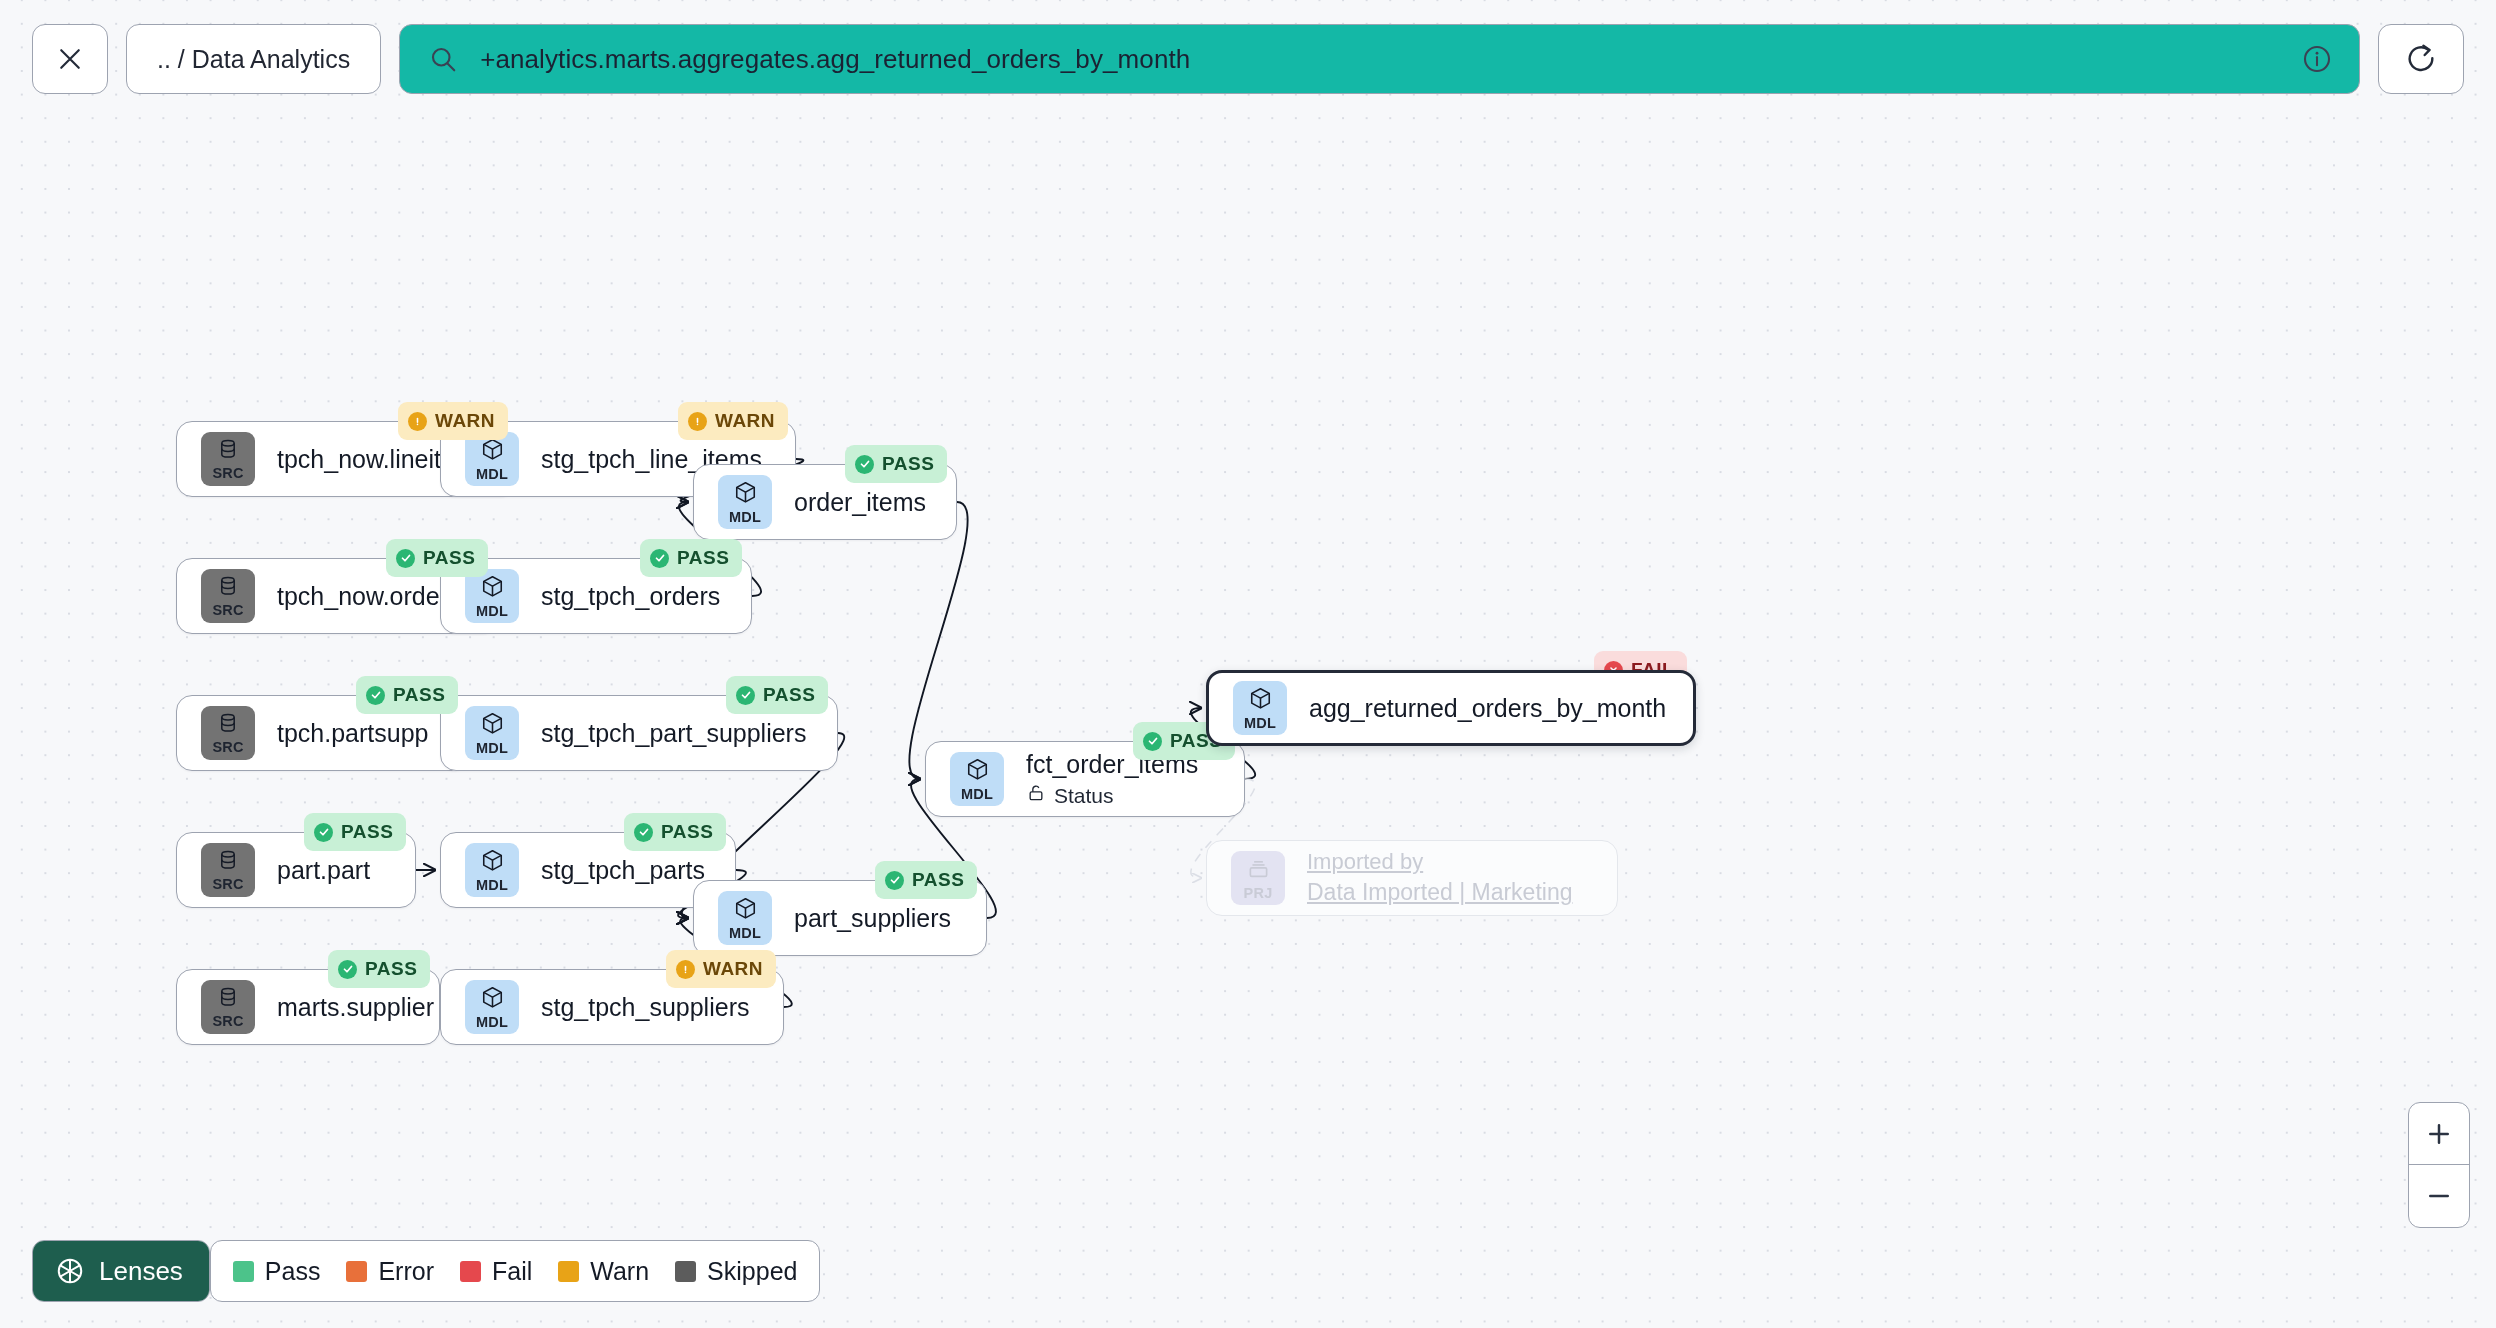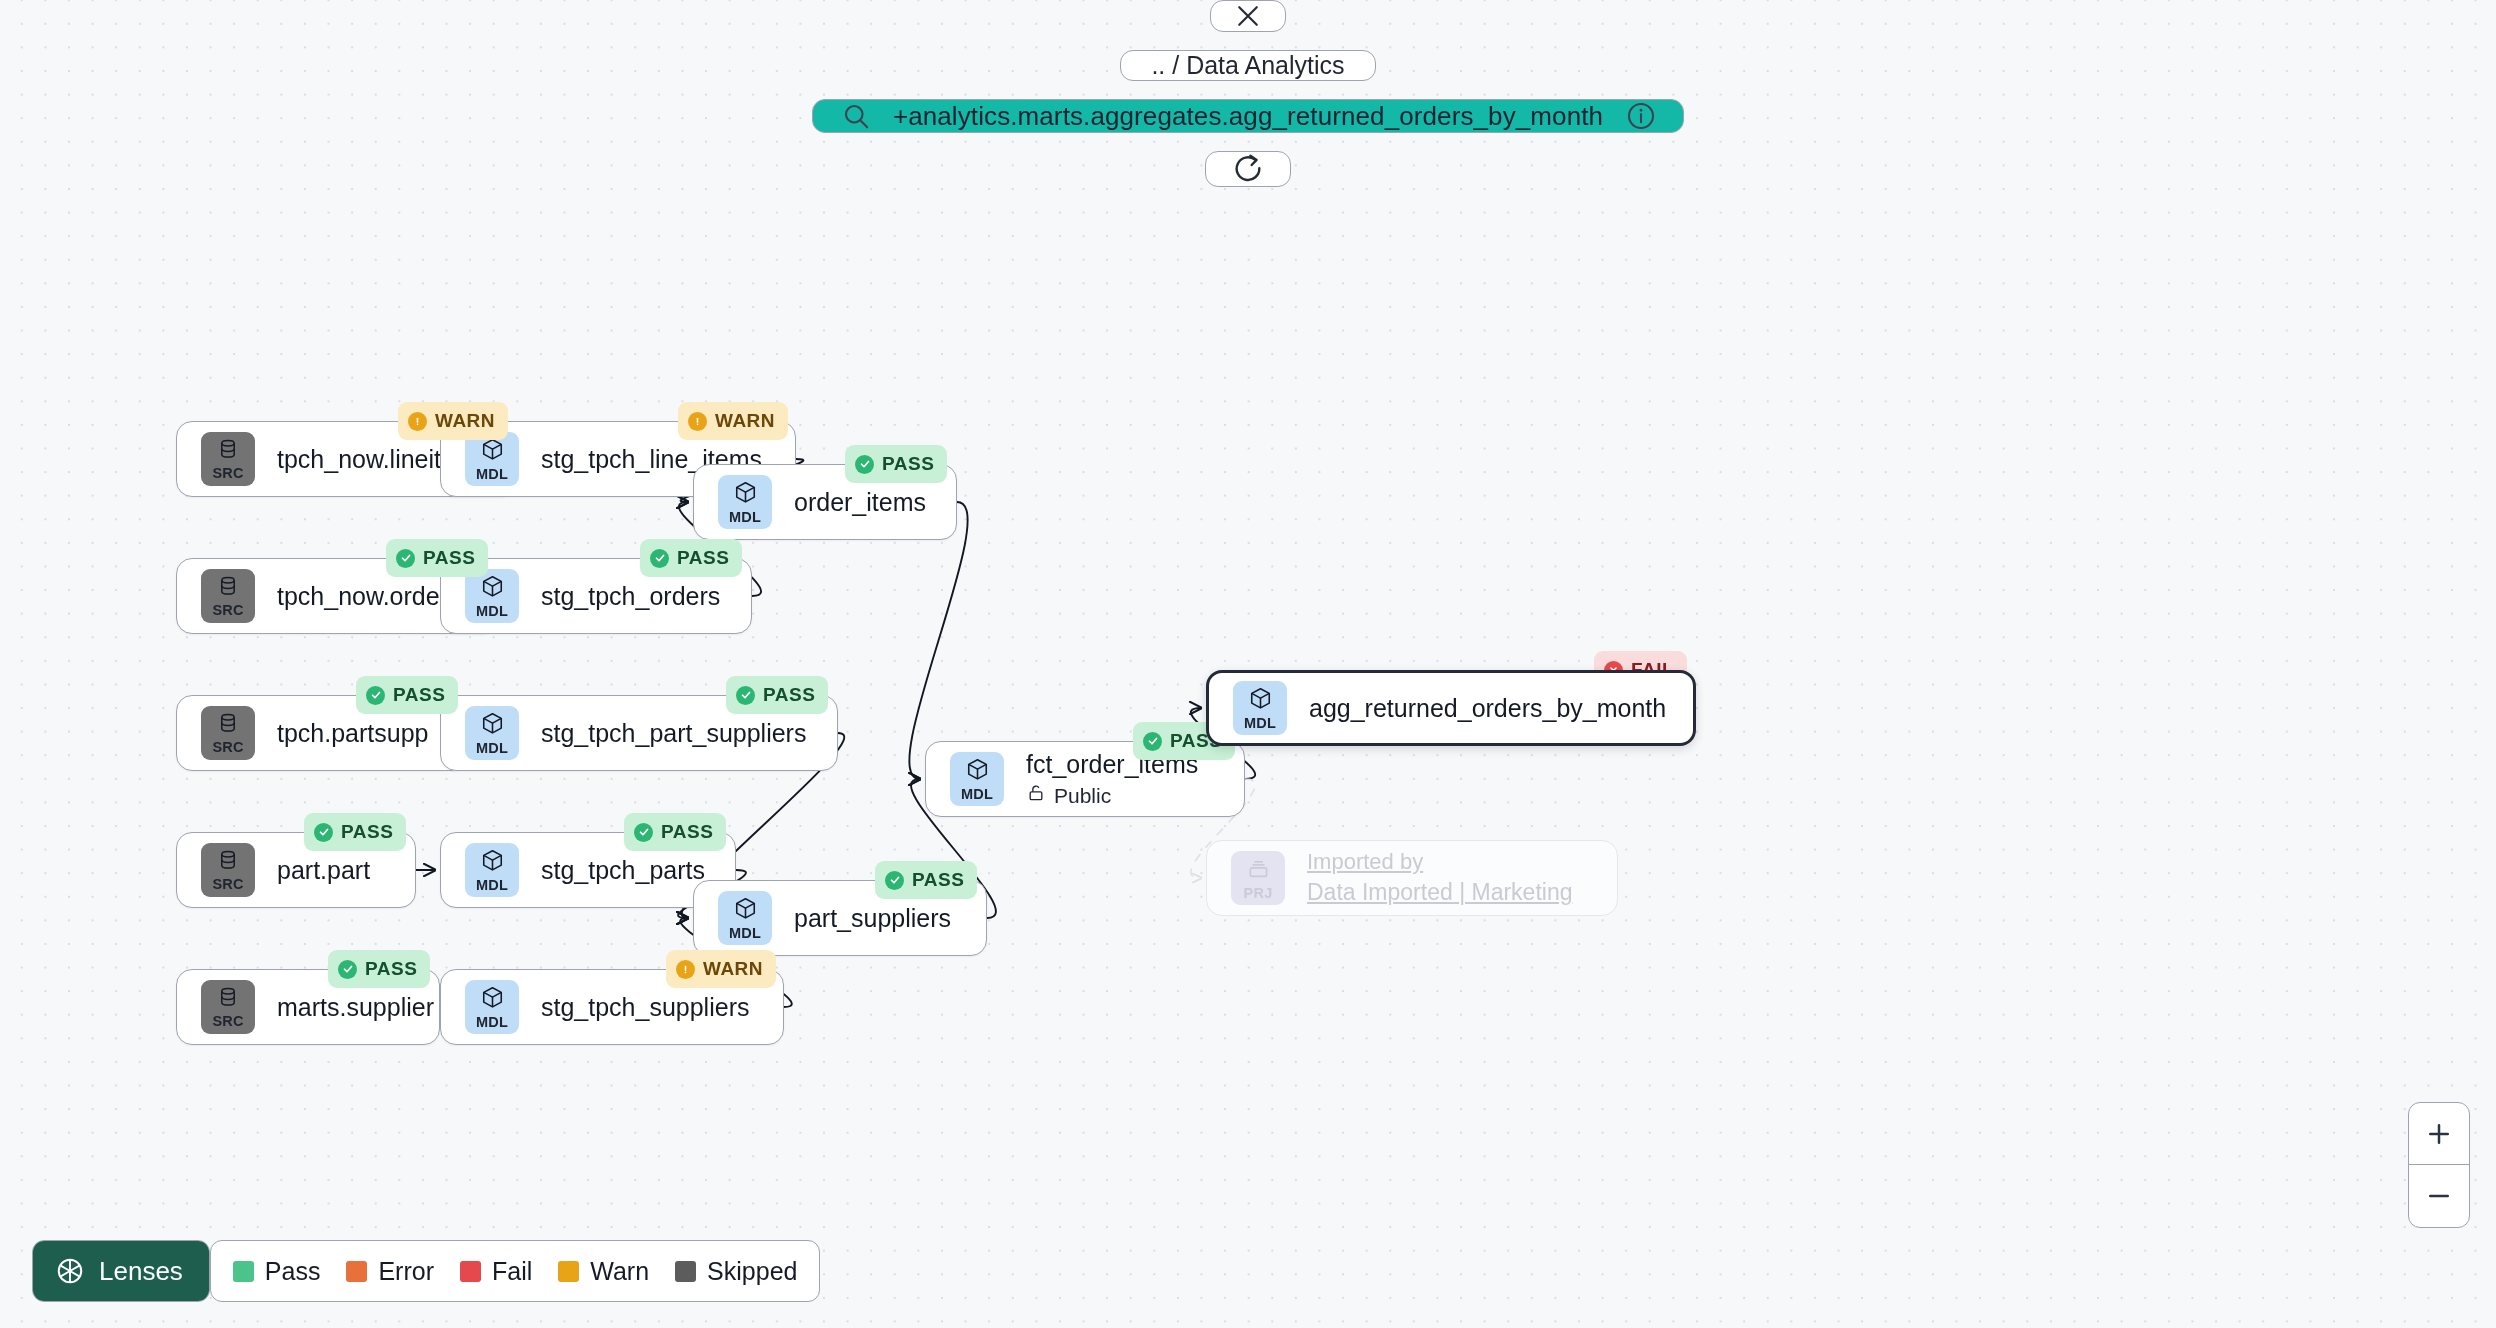--- a/index.html
+++ b/index.html
@@ -36,21 +36,20 @@
     position: absolute;
     left: 0; top: 0;
     width: 2496px;
     height: 118px;
     display: flex;
     align-items: center;
     padding: 0 32px;
     gap: 18px;
     z-index: 40;
     pointer-events: none;
-    flex-direction: column;
   }
   #toolbar > * { pointer-events: auto; }
 
   .tb-btn {
     background: #fff;
     border: 1.6px solid #9DA3B0;
     border-radius: 13px;
     height: 70px;
     display: flex;
     align-items: center;
@@ -580,21 +579,21 @@
               </svg></span>
             <span class="tlabel">MDL</span>
           </div>
           <div class="node-body">
             <div class="node-title">fct_order_items</div>
             <div class="node-sub">
               <span><svg width="20" height="20" viewBox="0 0 24 24" fill="none" stroke="#1F2633" stroke-width="1.6" stroke-linejoin="round">
                   <rect x="5" y="10.6" width="14" height="9.4" rx="1.8"></rect>
                   <path d="M8.2 10.6 V7.4 a3.8 3.8 0 0 1 7.2 -1.5"></path>
                 </svg></span>
-              <span>Public</span>
+              <span>Status</span>
             </div>
           </div>
         </div>
         <div class="pill pass" style="left: 1133px; top: 722px;">
           <span class="pdot">
             <svg width="12" height="12" viewBox="0 0 24 24" fill="none" stroke="#ffffff" stroke-width="3.4" stroke-linecap="round" stroke-linejoin="round">
               <path d="M5 12.5 L10 17.5 L19 7"></path>
             </svg>
           </span>
           <span>PASS</span>

